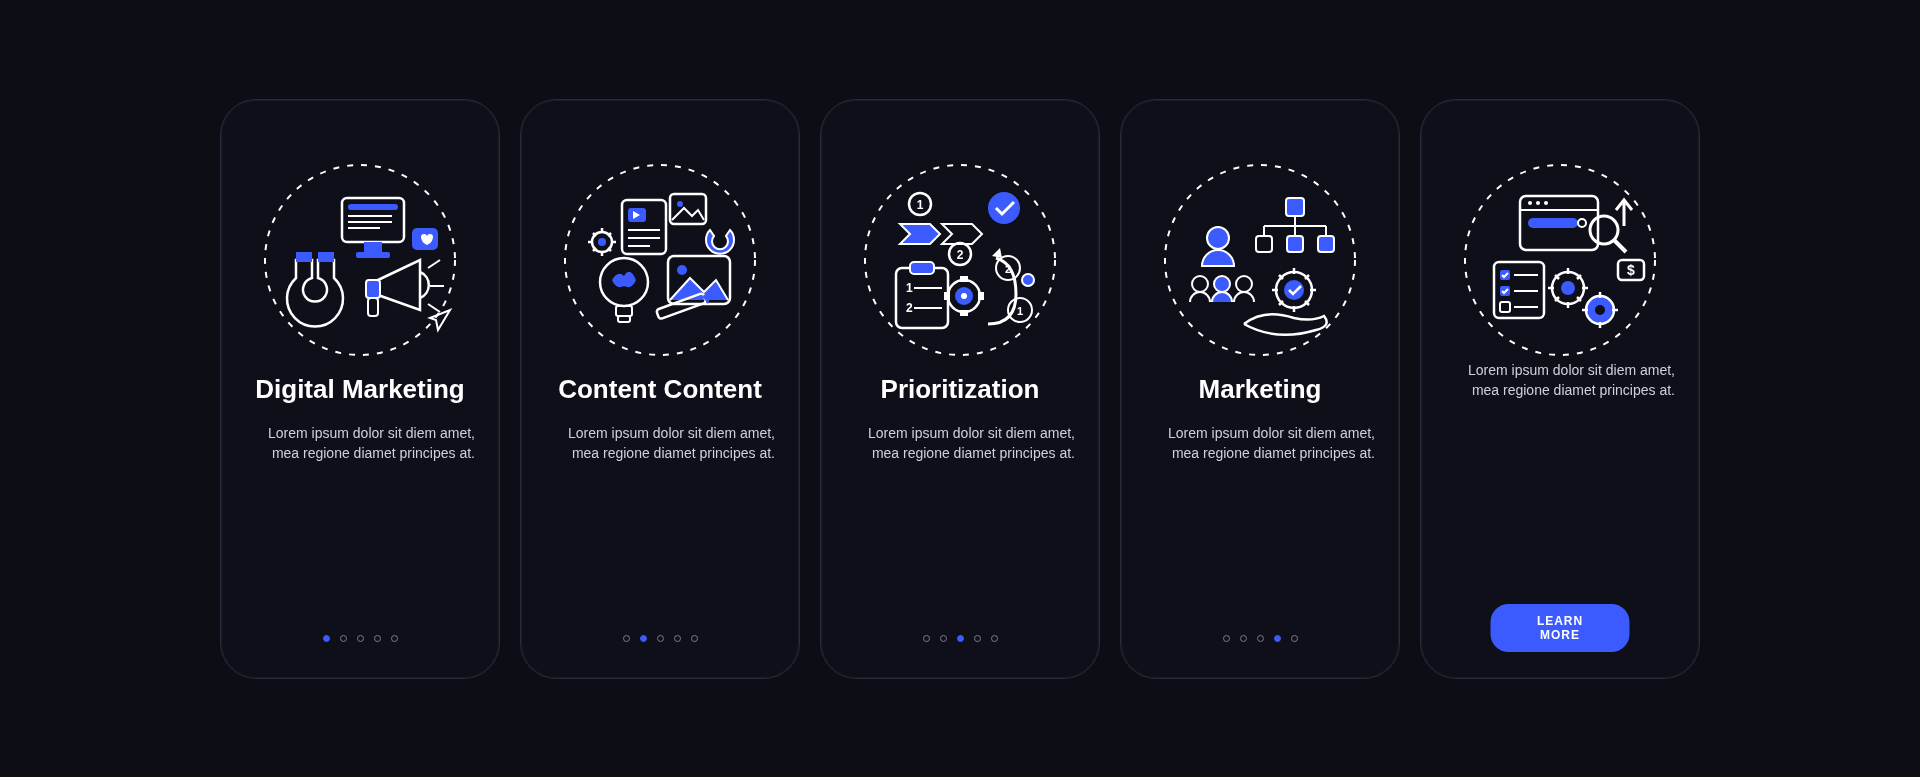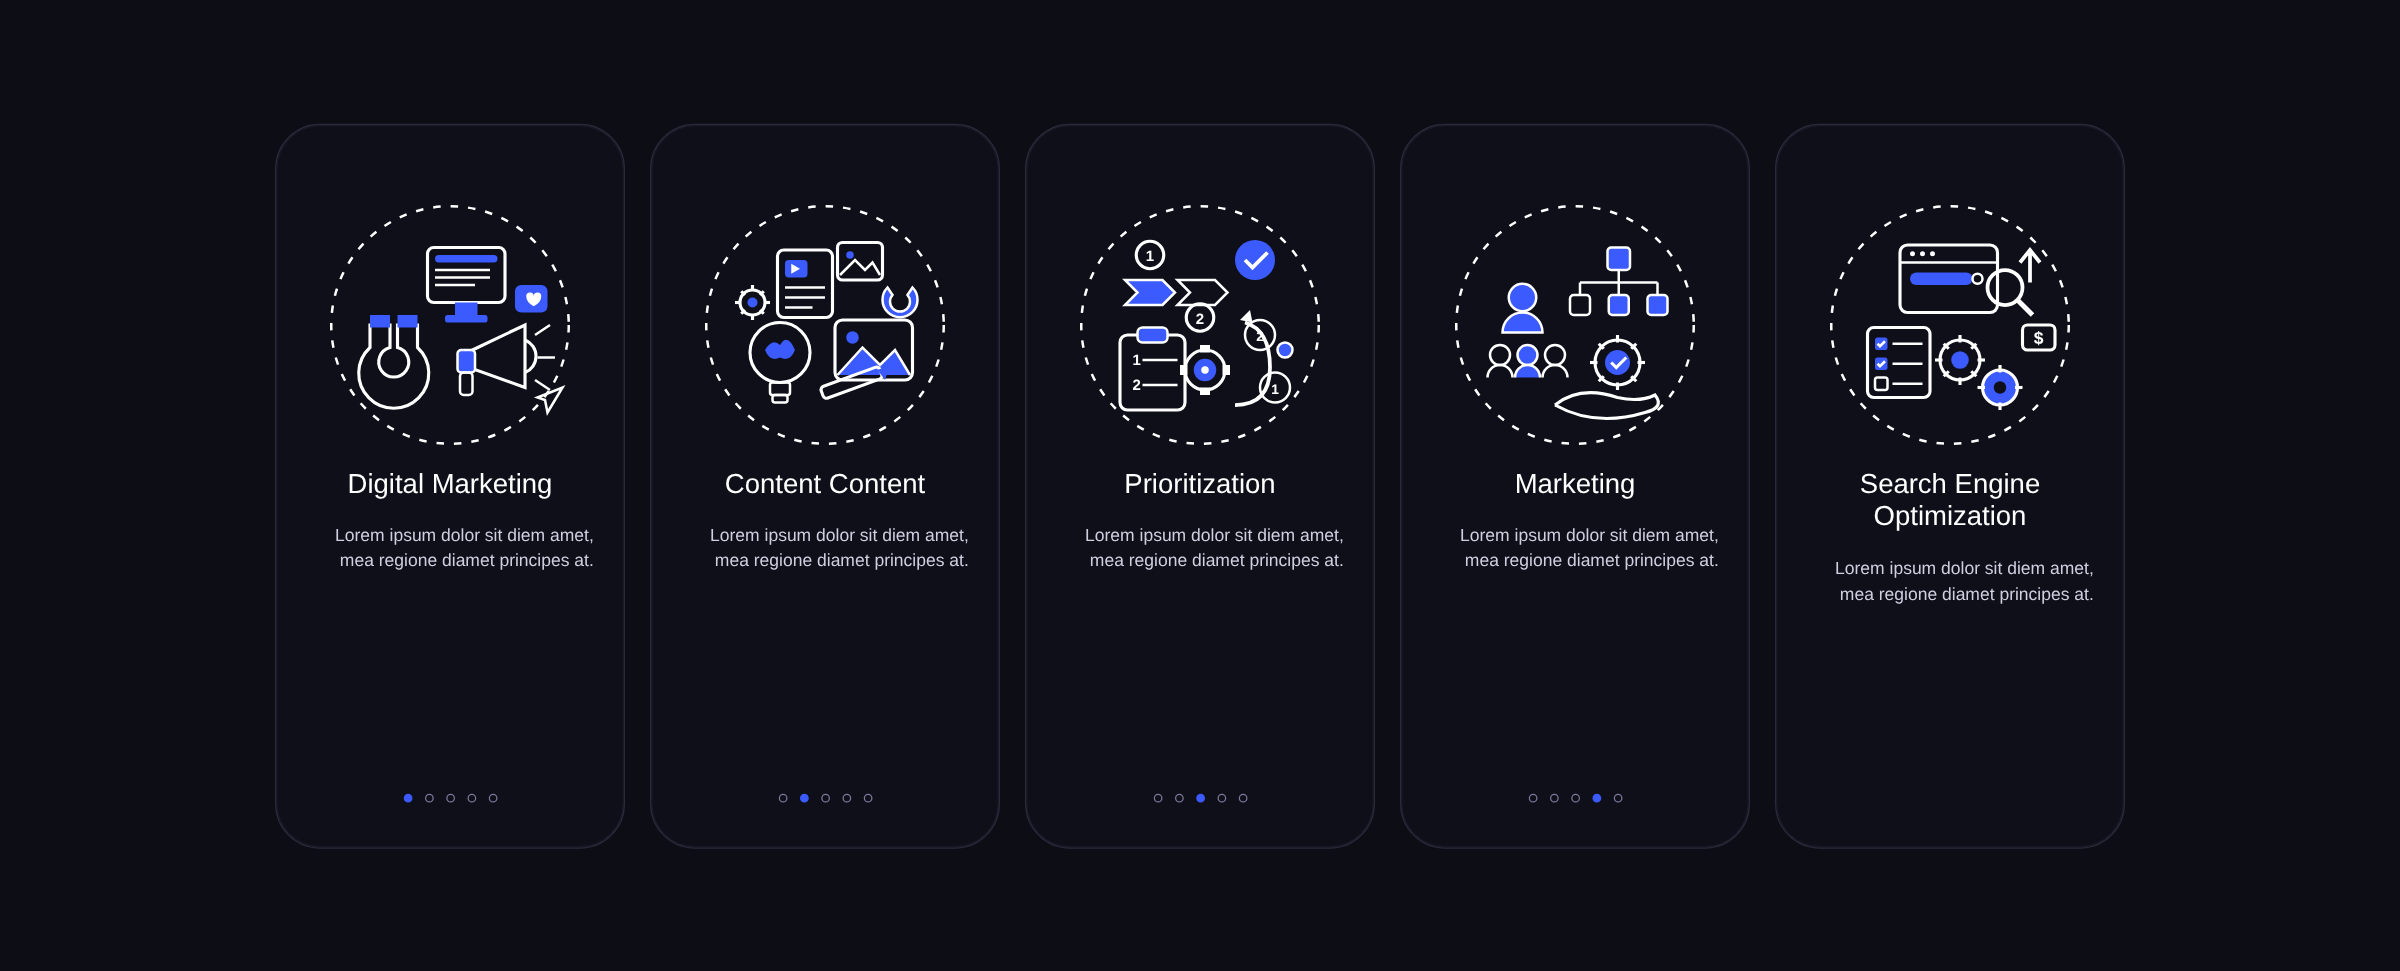--- a/index.html
+++ b/index.html
@@ -37,22 +37,22 @@
     width: 200px;
     height: 200px;
     flex: 0 0 200px;
     display: flex;
     align-items: center;
     justify-content: center;
   }
   .illus svg { width: 100%; height: 100%; }
   .title {
     color: #ffffff;
-    font-size: 22px;
-    font-weight: 400;
+    font-size: 26px;
+    font-weight: 700;
     text-align: center;
     margin-top: 14px;
     margin-bottom: 18px;
     line-height: 1.2;
   }
   .desc {
     color: #cfcfe0;
     font-size: 14px;
     text-align: right;
     line-height: 1.45;
@@ -349,17 +349,17 @@
             <line x1="140" y1="132" x2="140" y2="138"></line>
             <line x1="140" y1="162" x2="140" y2="168"></line>
             <line x1="122" y1="150" x2="128" y2="150"></line>
             <line x1="152" y1="150" x2="158" y2="150"></line>
           </g>
 
         <rect x="158" y="100" width="26" height="20" rx="4" fill="none" stroke="#fff" stroke-width="2.5"></rect>
         <text x="171" y="115" text-anchor="middle" fill="#fff" font-size="14" font-weight="700">$</text>
       </svg>
     </div>
-    <div class="title">Search Engine Optimization</div>
-    <div class="desc">Lorem ipsum dolor sit diem amet, mea regione diamet principes at.</div>
+    <div class="desc">Lorem ipsum dolor sit diem amet, mea regione diamet principes at.</div>
+    <button class="cta">LEARN MORE</button>
   </div>
 
 </div>
 
 </body></html>

